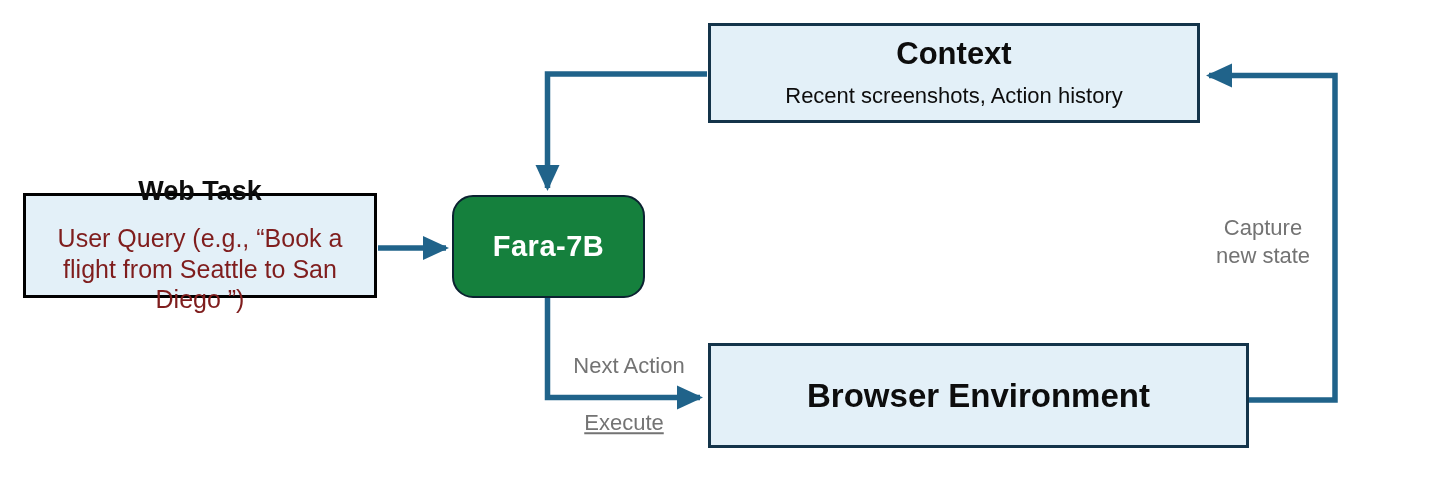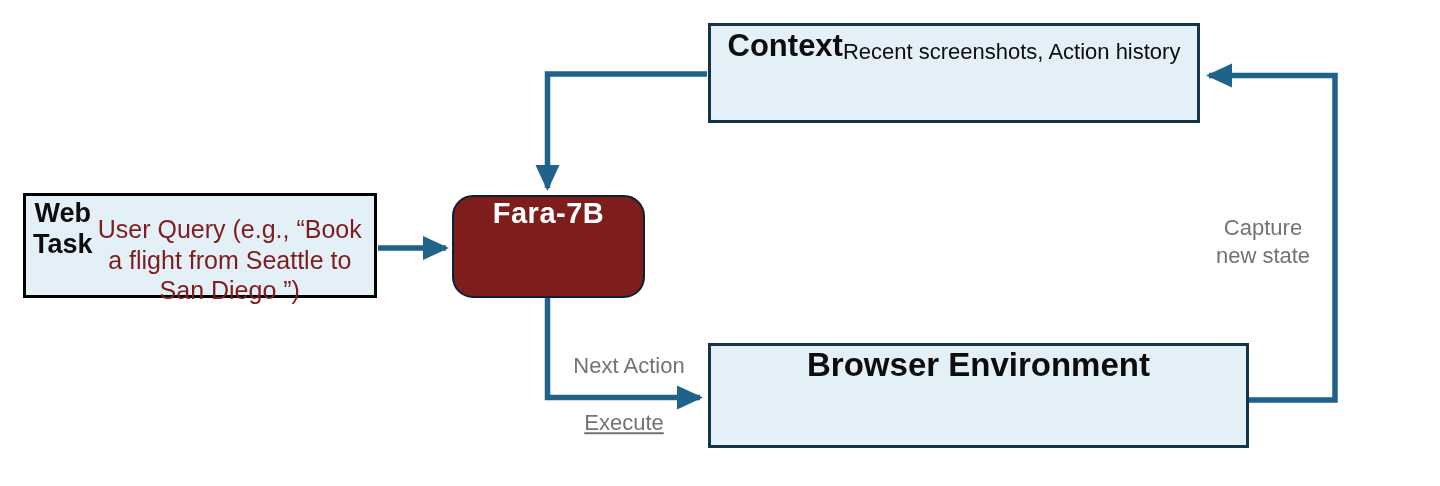--- a/index.html
+++ b/index.html
@@ -20,22 +20,22 @@
     left: 0;
     top: 0;
     width: 1440px;
     height: 486px;
     pointer-events: none;
   }
   .box {
     position: absolute;
     box-sizing: border-box;
     display: flex;
-    flex-direction: row;
-    align-items: flex-start;
+    flex-direction: column;
+    align-items: center;
     justify-content: center;
     text-align: center;
     background: #e3f0f8;
   }
   .box-webtask {
     left: 23px;
     top: 193px;
     width: 354px;
     height: 105px;
     border: 3px solid #000000;
@@ -51,21 +51,21 @@
     font-size: 25px;
     color: #7f1d1d;
     line-height: 1.22;
     margin-top: 16px;
   }
   .box-fara {
     left: 452px;
     top: 195px;
     width: 193px;
     height: 103px;
-    background: #7f1d1d;
+    background: #15803d;
     border: 2.5px solid #0b2231;
     border-radius: 21px;
   }
   .box-fara .box-title {
     font-size: 29px;
     font-weight: bold;
     color: #ffffff;
     letter-spacing: 0.5px;
   }
   .box-context {

